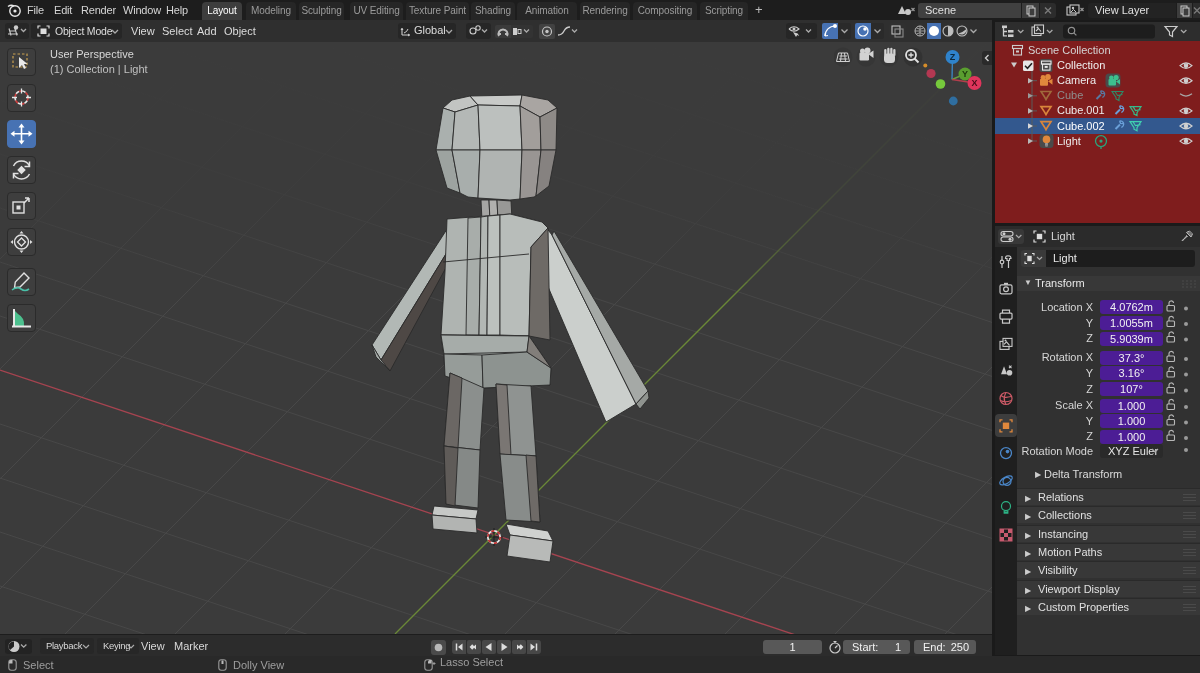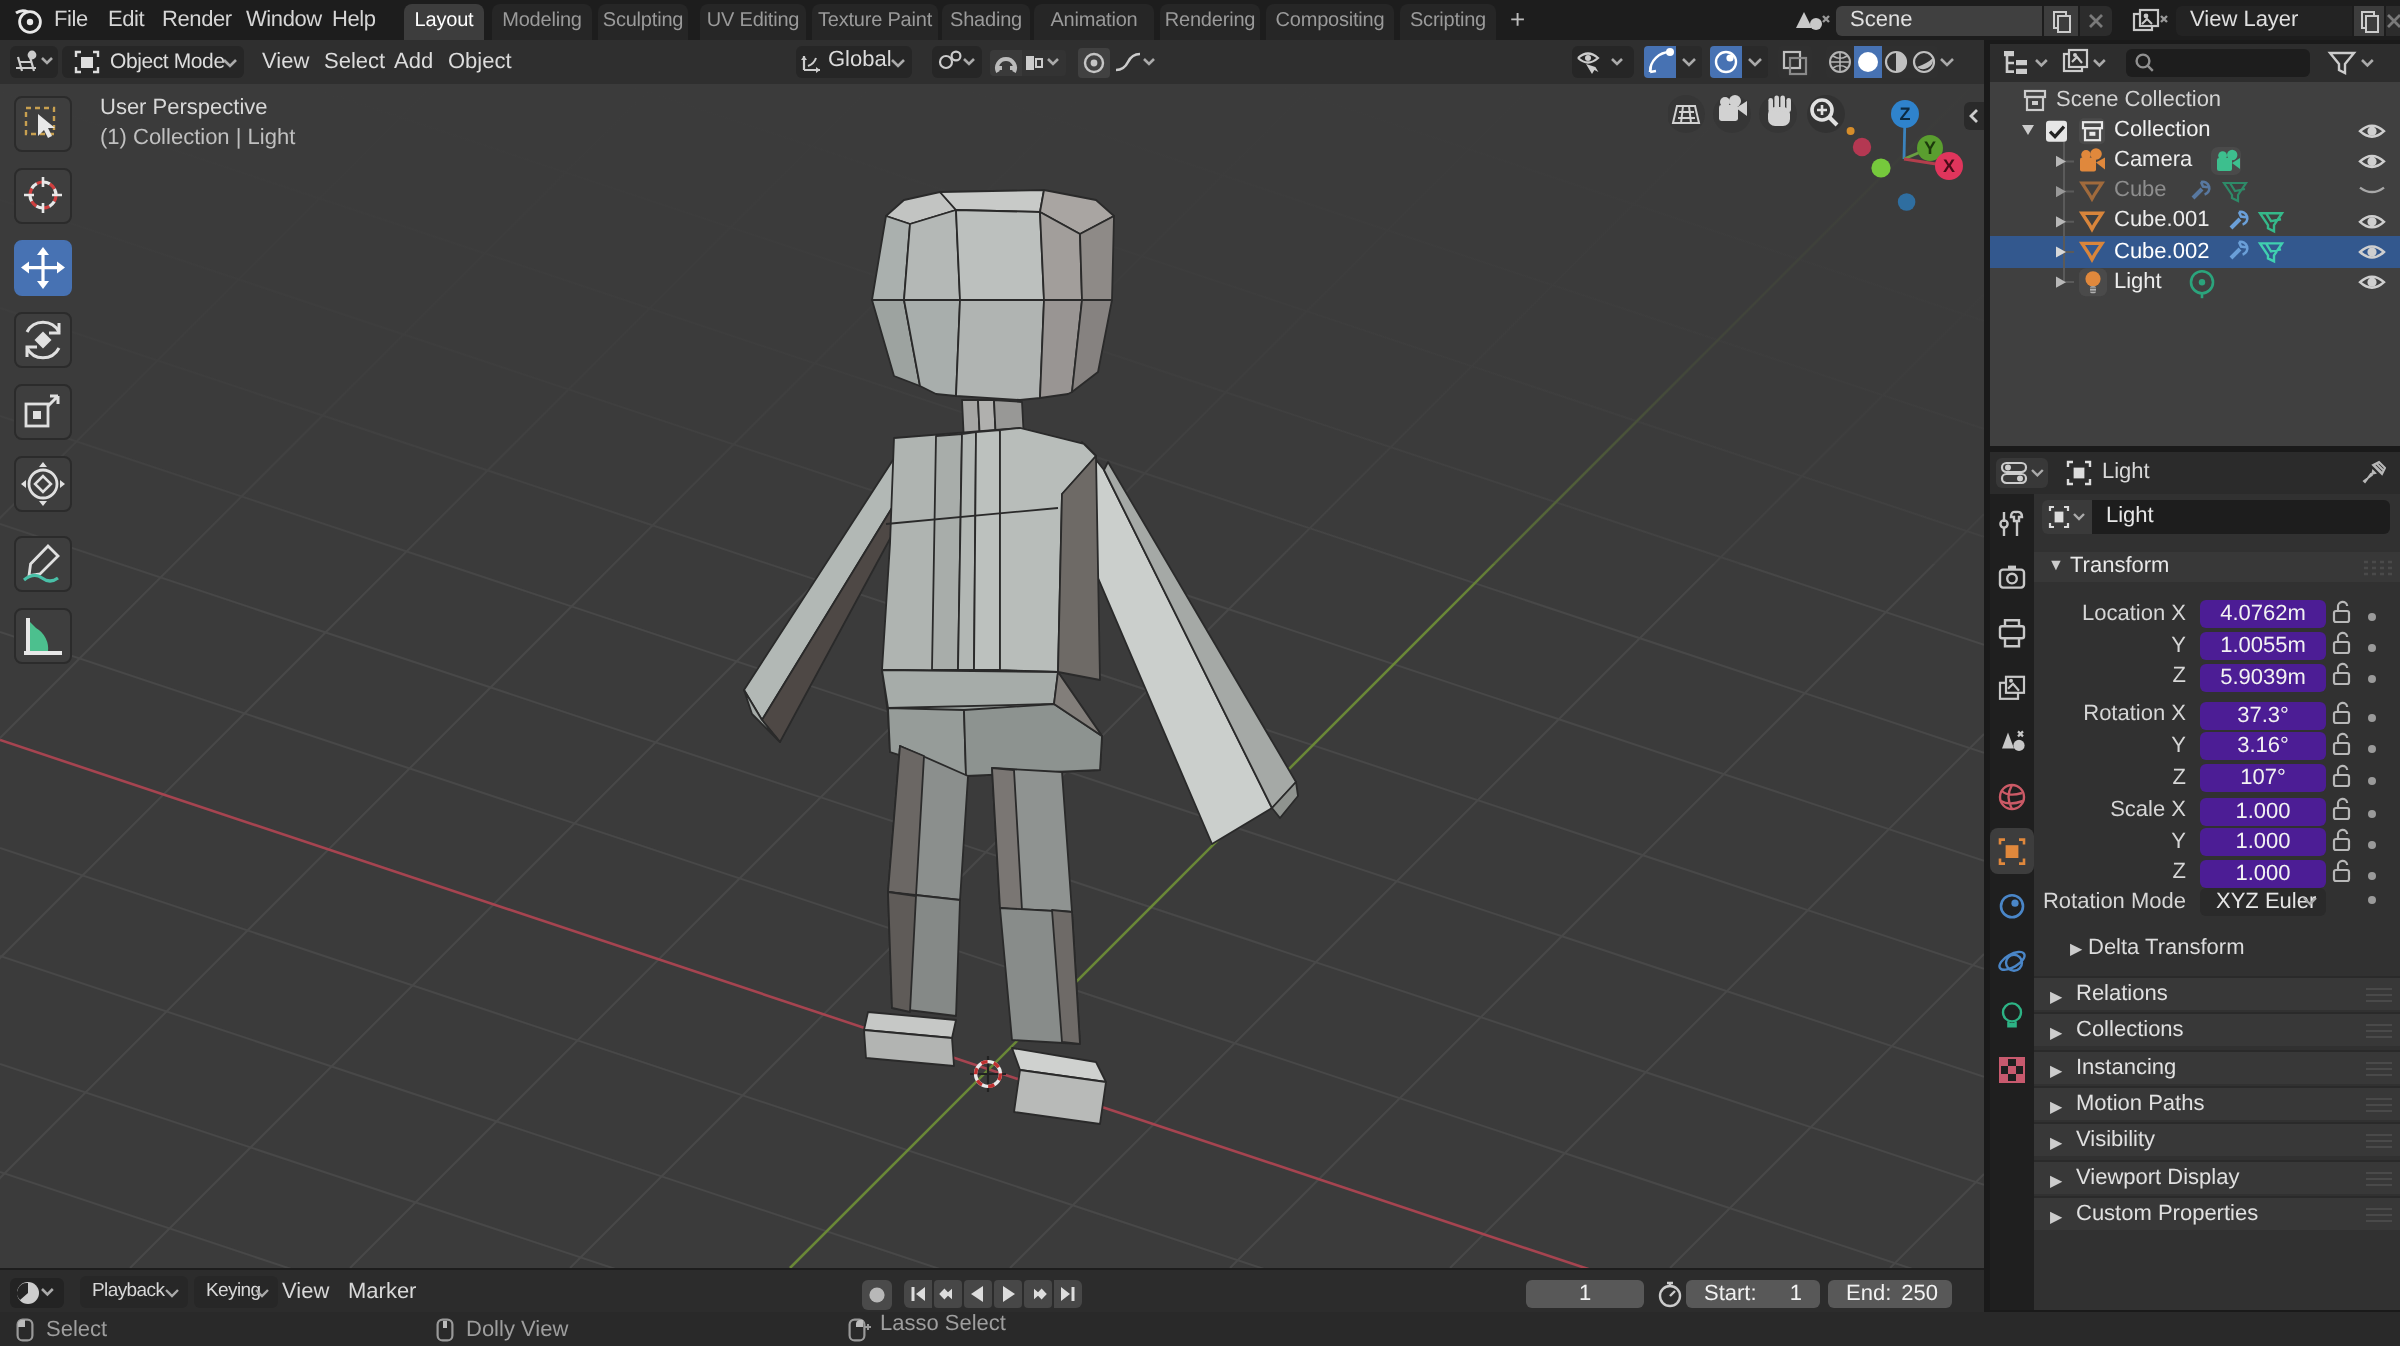--- a/index.html
+++ b/index.html
@@ -19,21 +19,21 @@
 .hmenu{position:absolute;top:5px;font-size:11px;color:#dcdcdc;}
 
 #viewport{position:absolute;left:0;top:42px;width:992px;height:592px;background:#3b3b3b;overflow:hidden;}
 .vptext{position:absolute;font-size:11px;color:#d1d1d1;}
 .toolbtn{position:absolute;left:7px;width:29px;height:28px;background:#3e3e3e;
   border:1px solid #2b2b2b;border-radius:4px;}
 .toolbtn.active{background:#4772b3;border-color:#4772b3;}
 
 #rcol{position:absolute;left:992px;top:20px;width:208px;height:636px;background:#1a1a1a;}
 #outheader{position:absolute;left:995px;top:22px;width:205px;height:19px;background:#2d2d2d;}
-#outliner{position:absolute;left:995px;top:41px;width:205px;height:182px;background:#404040;}
+#outliner{position:absolute;left:995px;top:41px;width:205px;height:182px;background:#7f1d1d;}
 #propheader{position:absolute;left:995px;top:226px;width:205px;height:21px;background:#2b2b2b;}
 #proptabs{position:absolute;left:995px;top:247px;width:22px;height:408px;background:#1f1f1f;}
 #propbody{position:absolute;left:1017px;top:247px;width:183px;height:408px;background:#313131;}
 .orow{position:absolute;height:15px;width:205px;font-size:11px;color:#e8e8e8;line-height:15px;}
 .pfield{position:absolute;left:105px;width:63px;height:14px;background:#4c1d95;border-radius:3px;
   color:#f2f2f2;font-size:11px;text-align:center;line-height:14px;}
 .plabel{position:absolute;right:90px;font-size:11px;color:#d6d6d6;text-align:right;}
 .psec{position:absolute;left:0;width:183px;height:17px;background:#383838;
   border-top:1px solid #2a2a2a;font-size:11px;color:#e0e0e0;line-height:17px;}
 .psec::after{content:"";position:absolute;right:4px;top:5px;width:13px;height:7px;

